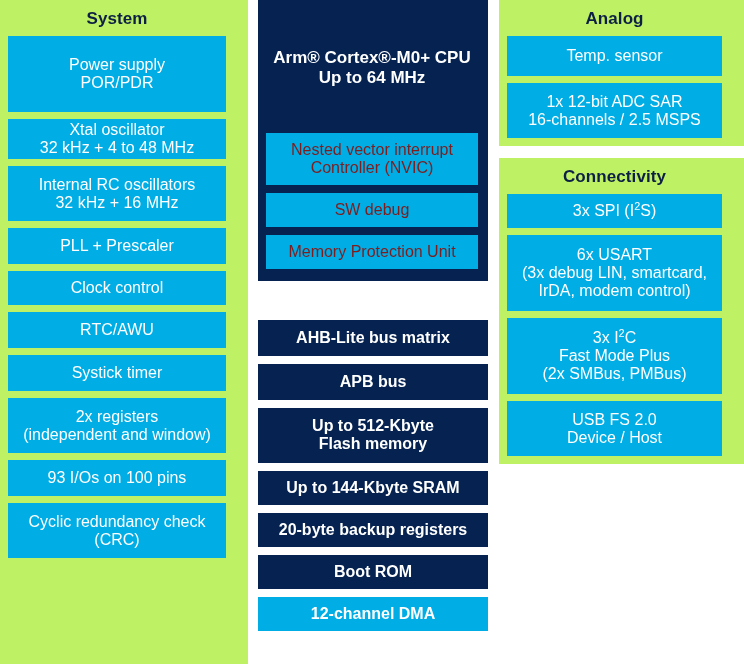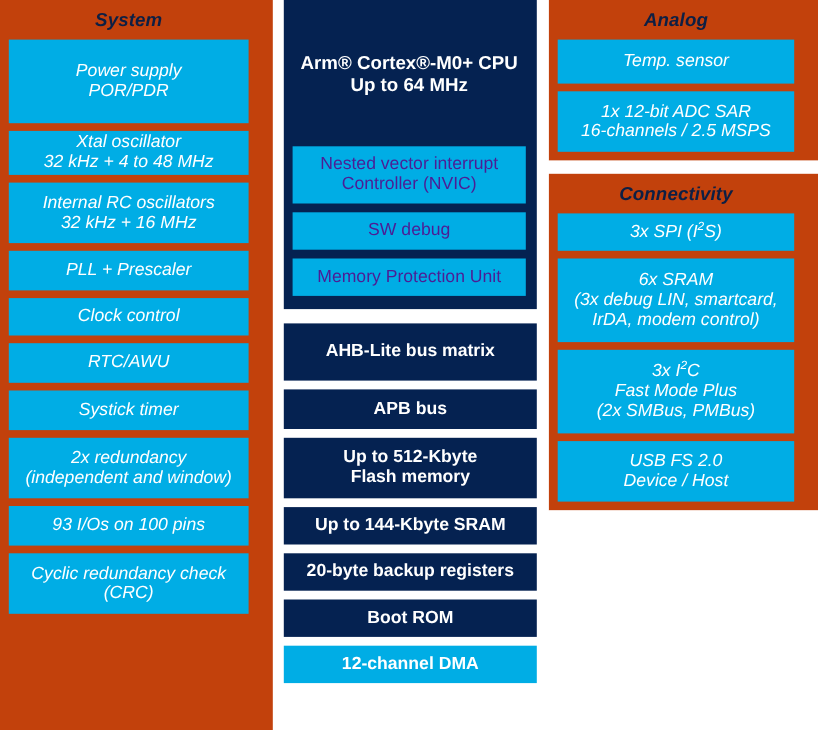--- a/index.html
+++ b/index.html
@@ -28,24 +28,23 @@
     flex-direction: column;
   }
   .col-left   { width: 248px; }
   .col-gap-a  { width: 10px; }
   .col-center { width: 230px; }
   .col-gap-b  { width: 11px; }
   .col-right  { width: 245px; }
 
   
   .panel {
-    background: #c2410c;
+    background: #bef264;
     padding: 0 22px 8px 8px;
     box-sizing: border-box;
-    font-style: italic;
   }
   .panel-title {
     font-size: 17px;
     font-weight: bold;
     color: #0d1f44;
     text-align: center;
     line-height: 1;
     padding: 10px 0 9px 0;
     letter-spacing: 0.1px;
   }
@@ -82,21 +81,21 @@
     color: #ffffff;
     font-size: 17px;
     font-weight: bold;
     text-align: center;
     line-height: 1.2;
     padding: 38px 0 44px 0;
   }
   .cpu-sub {
     box-sizing: border-box;
     background: #00ade5;
-    color: #4c1d95;
+    color: #7f1d1d;
     font-size: 16px;
     text-align: center;
     line-height: 1.12;
     display: flex;
     align-items: center;
     justify-content: center;
     margin-bottom: 8px;
     padding: 4px 2px;
   }
   .cpu-sub:last-child { margin-bottom: 0; }
@@ -143,21 +142,21 @@
       <div class="blk cyan" style="height:34px;">
         <span>Clock control</span>
       </div>
       <div class="blk cyan" style="height:36px;">
         <span>RTC/AWU</span>
       </div>
       <div class="blk cyan" style="height:36px;">
         <span>Systick timer</span>
       </div>
       <div class="blk cyan" style="height:55px;">
-        <span><span>2x redundancy</span><br><span>(independent and window)</span></span>
+        <span><span>2x registers</span><br><span>(independent and window)</span></span>
       </div>
       <div class="blk cyan" style="height:36px;">
         <span>93 I/Os on 100 pins</span>
       </div>
       <div class="blk cyan" style="height:55px;">
         <span><span>Cyclic redundancy check</span><br><span>(CRC)</span></span>
       </div>
 
       <div class="spacer"></div>
     </div>
@@ -176,21 +175,21 @@
       </div>
       <div class="cpu-sub" style="height:34px;">
         <span>SW debug</span>
       </div>
       <div class="cpu-sub" style="height:34px;">
         <span>Memory Protection Unit</span>
       </div>
     </div>
 
     <div class="bus-stack">
-      <div class="blk navy" style="height:52px;">
+      <div class="blk navy" style="height:36px;margin-top:26px;">
         <span>AHB-Lite bus matrix</span>
       </div>
       <div class="blk navy" style="height:36px;">
         <span>APB bus</span>
       </div>
       <div class="blk navy" style="height:55px;">
         <span><span>Up to 512-Kbyte</span><br><span>Flash memory</span></span>
       </div>
       <div class="blk navy" style="height:34px;">
         <span>Up to 144-Kbyte SRAM</span>
@@ -222,21 +221,21 @@
     </div>
 
     <div class="vgap"></div>
 
     <div class="panel">
       <div class="panel-title">Connectivity</div>
       <div class="blk cyan" style="height:34px;">
         <span>3x SPI (I<span class="sup">2</span>S)</span>
       </div>
       <div class="blk cyan" style="height:76px;">
-        <span><span>6x SRAM</span><br><span>(3x debug LIN, smartcard,</span><br><span>IrDA, modem control)</span></span>
+        <span><span>6x USART</span><br><span>(3x debug LIN, smartcard,</span><br><span>IrDA, modem control)</span></span>
       </div>
       <div class="blk cyan" style="height:76px;">
         <span>3x I<span class="sup">2</span>C<br><span>Fast Mode Plus</span><br><span>(2x SMBus, PMBus)</span></span>
       </div>
       <div class="blk cyan" style="height:55px;margin-bottom:0;">
         <span><span>USB FS 2.0</span><br><span>Device / Host</span></span>
       </div>
     </div>
 
     <div class="vgap"></div>

